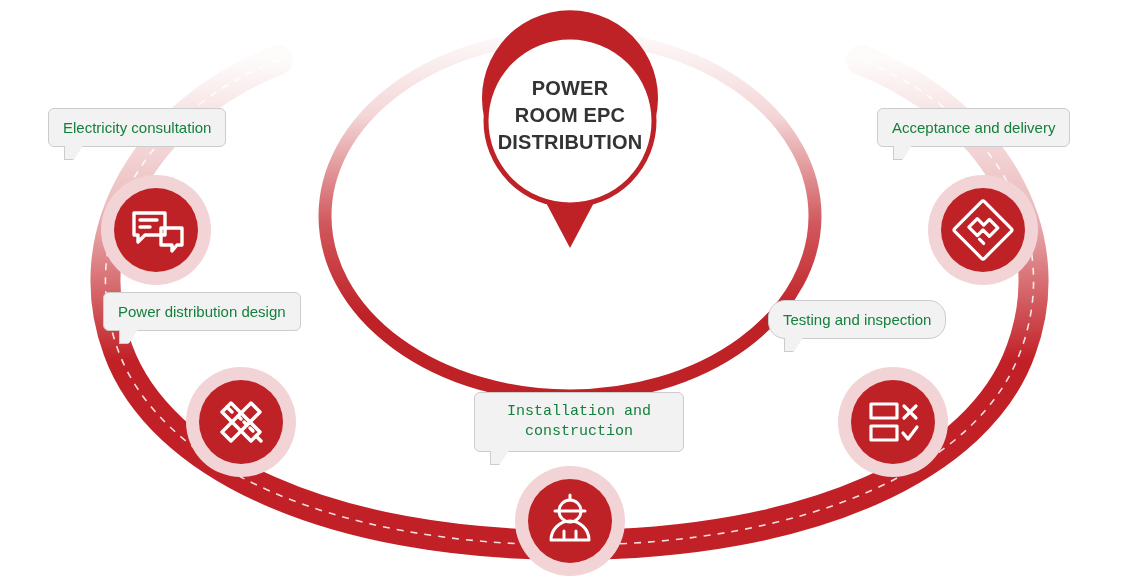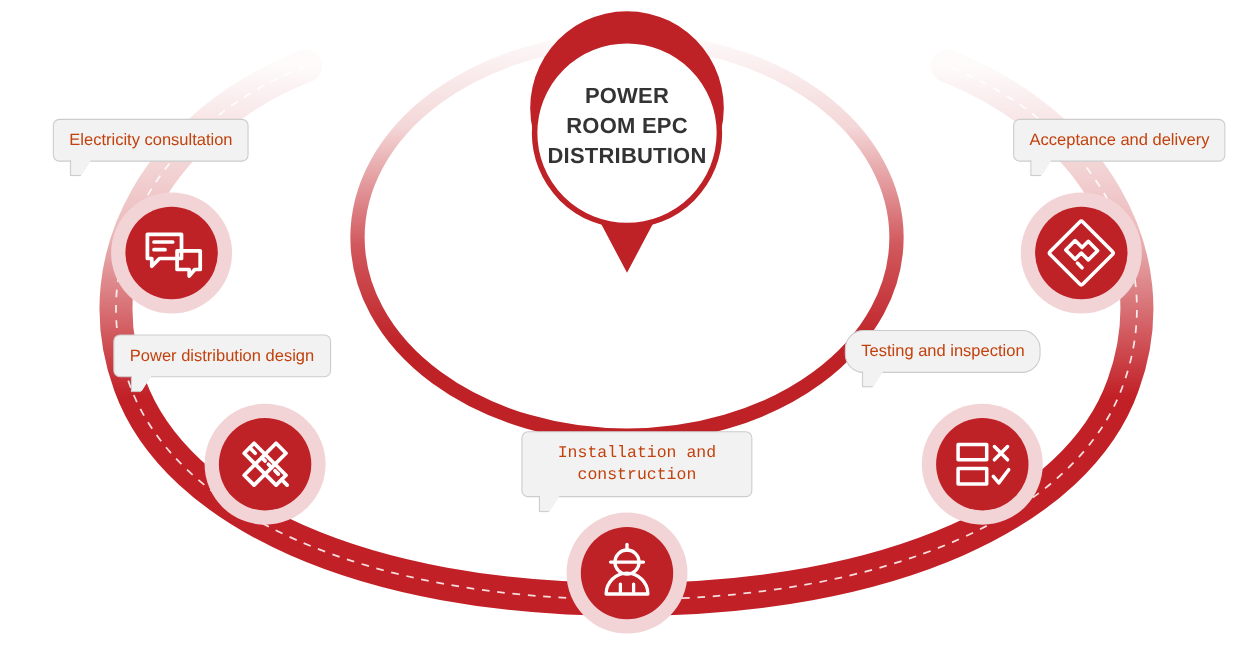--- a/index.html
+++ b/index.html
@@ -7,21 +7,21 @@
        font-family:"Liberation Sans","DejaVu Sans",sans-serif;}
   #stage{position:relative;width:1139px;height:494px;background:#fff;padding-left:44px;}
   svg.layer{position:absolute;left:0;top:0;width:1139px;height:587px;}
 
   
   .label{
     position:absolute;
     background:#F2F2F2;
     border:1px solid #CCCCCC;
     border-radius:6px;
-    color:#c2410c;
+    color:#15803d;
     font-size:15px;
     line-height:19px;
     padding:9px 14px;
     white-space:nowrap;
     box-sizing:border-box;
     z-index:40;
   }
   .label.two-line{white-space:normal;text-align:center;line-height:20px;font-family:Liberation Mono, monospace;}
   
   .label .tail{
@@ -167,33 +167,33 @@
     <div>POWER</div>
     <div>ROOM EPC</div>
     <div>DISTRIBUTION</div>
   </div>
 
   <div class="label" style="left:48px;top:108px;">
     <span>Electricity consultation</span>
     <span class="tail"></span>
   </div>
 
-  <div class="label" style="left:103px;top:304px;">
+  <div class="label" style="left:103px;top:292px;">
     <span>Power distribution design</span>
     <span class="tail"></span>
   </div>
 
   <div class="label two-line" style="left:474px;top:392px;width:210px;">
     <span>Installation and construction</span>
     <span class="tail"></span>
   </div>
 
   <div class="label" style="left:768px;top:300px;border-radius:17px;">
     <span>Testing and inspection</span>
     <span class="tail"></span>
   </div>
 
-  <div class="label" style="left:921px;top:108px;text-align:right;">
+  <div class="label" style="left:877px;top:108px;text-align:right;">
     <span>Acceptance and delivery</span>
     <span class="tail"></span>
   </div>
 
 </div>
 
 </body></html>

